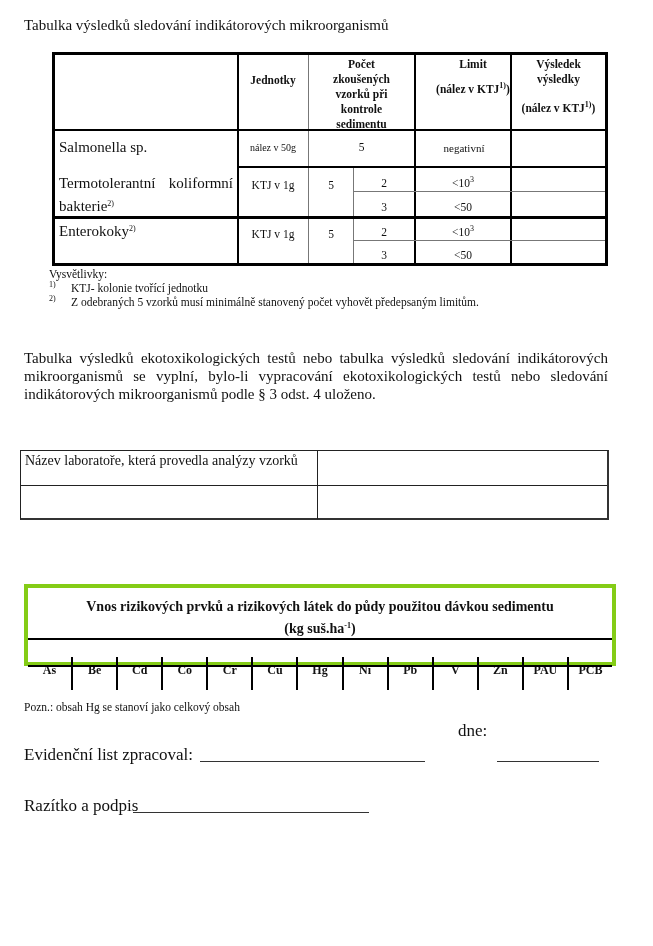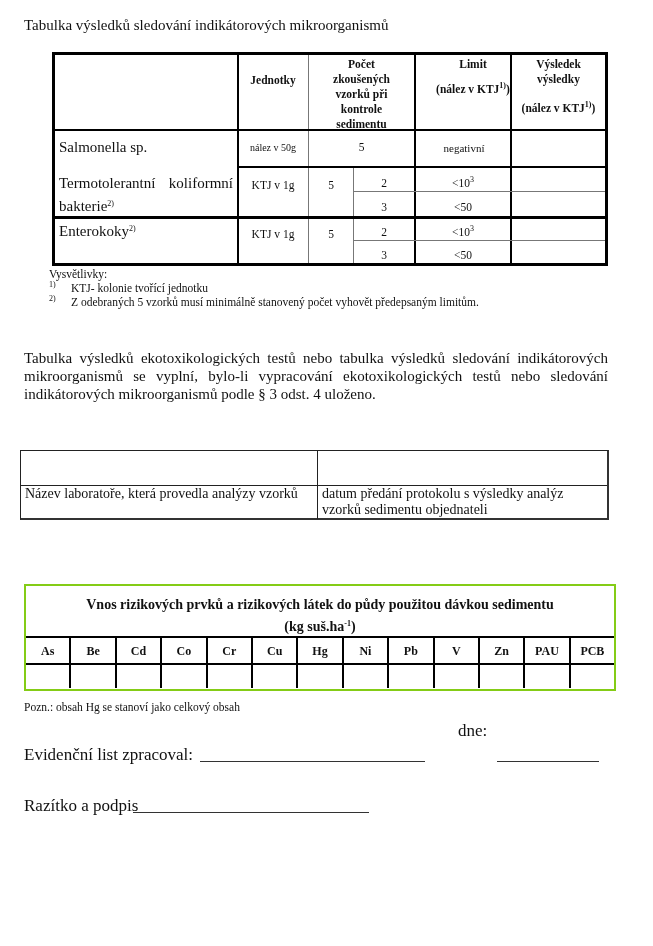--- a/index.html
+++ b/index.html
@@ -23,29 +23,29 @@
   .notes { left: 49px; top: 267px; font-size: 11.5px; line-height: 14px; }
   .note-row { position: relative; padding-left: 22px; }
   .note-row .num { position: absolute; left: 0; top: -3px; font-size: 8px; }
 
   .para { left: 24px; top: 349px; width: 584px; font-size: 15px; line-height: 18px;
           text-align: justify; }
 
   
   .t2 { position: absolute; left: 20px; top: 450px; width: 589px; height: 70px;
         border: 1px solid #222; box-sizing: border-box; border-right: 2px solid #333; border-bottom: 2px solid #333; }
-  .t2 .lbl { position: absolute; font-size: 14px; line-height: 16px; margin-top: 33px; }
+  .t2 .lbl { position: absolute; font-size: 14px; line-height: 16px; }
 
   
-  .t3 { position: absolute; left: 24px; top: 584px; width: 592px; height: 107px;
-        border: 2px solid #84cc16; box-sizing: border-box; }
+  .t3 { position: absolute; left: 24px; top: 584px; width: 592px; height: 82px;
+        border: 4px solid #84cc16; box-sizing: border-box; }
   .t3 .head { position: absolute; left: 0; right: 0; top: 8px; text-align: center;
               font-weight: bold; font-size: 14px; line-height: 22px; }
   .t3 .elrow { position: absolute; left: 0; right: 0; top: 52px; height: 50px; display: flex; }
-  .t3 .col { flex: 1; border-left: 2px solid #000; box-sizing: border-box; position: relative; }
+  .t3 .col { flex: 1; border-left: 2px solid #000; box-sizing: border-box; position: relative; margin-top: 17px; }
   .t3 .col:first-child { border-left: none; }
   .t3 .col .sym { position: absolute; left: 0; right: 0; top: 5px; height: 20px; text-align: center;
                   font-weight: bold; font-size: 12px; line-height: 16px; }
   .t3 .col .val { position: absolute; left: 0; right: 0; top: 25px; bottom: 0; }
   .t3 .rowsep { position: absolute; left: 0; right: 0; top: 77px; height: 2px; background: #000; }
   .t3 .headsep { position: absolute; left: 0; right: 0; top: 50px; height: 2px; background: #000; }
 
   .poz { left: 24px; top: 701px; font-size: 11.5px; }
   .sig { font-size: 17px; }
   .line { position: absolute; border-bottom: 1px solid #333; height: 0; }
@@ -132,21 +132,20 @@
     <span>Z odebraných 5 vzorků musí minimálně stanovený počet vyhovět předepsaným limitům.</span>
   </div>
 </div>
 
 <div class="abs para">Tabulka  výsledků ekotoxikologických testů nebo tabulka výsledků sledování indikátorových mikroorganismů se vyplní, bylo-li vypracování ekotoxikologických testů nebo sledování indikátorových mikroorganismů podle § 3 odst. 4 uloženo.</div>
 
 <div class="t2">
   <div class="vline" style="left:296px; top:0; width:1px; height:68px; background:#222;"></div>
   <div class="hline" style="left:0; right:0; top:34px; height:1px; background:#222;"></div>
   <div class="lbl" style="left:4px; top:2px; width:280px;">Název laboratoře, která provedla analýzy vzorků</div>
-  <div class="lbl" style="left:301px; top:2px; width:280px;">datum předání protokolu s výsledky analýz vzorků sedimentu objednateli</div>
   <div class="abs" style="left:0; top:35px; width:296px; height:33px;"></div>
   <div class="abs" style="left:297px; top:35px; width:290px; height:33px;"></div>
 </div>
 
 <div class="t3">
   <div class="head">
     <div>Vnos rizikových prvků a rizikových látek do půdy použitou dávkou sedimentu</div>
     <div><span>(kg suš.ha</span><sup>-1</sup><span>)</span></div>
   </div>
   <div class="headsep"></div>

